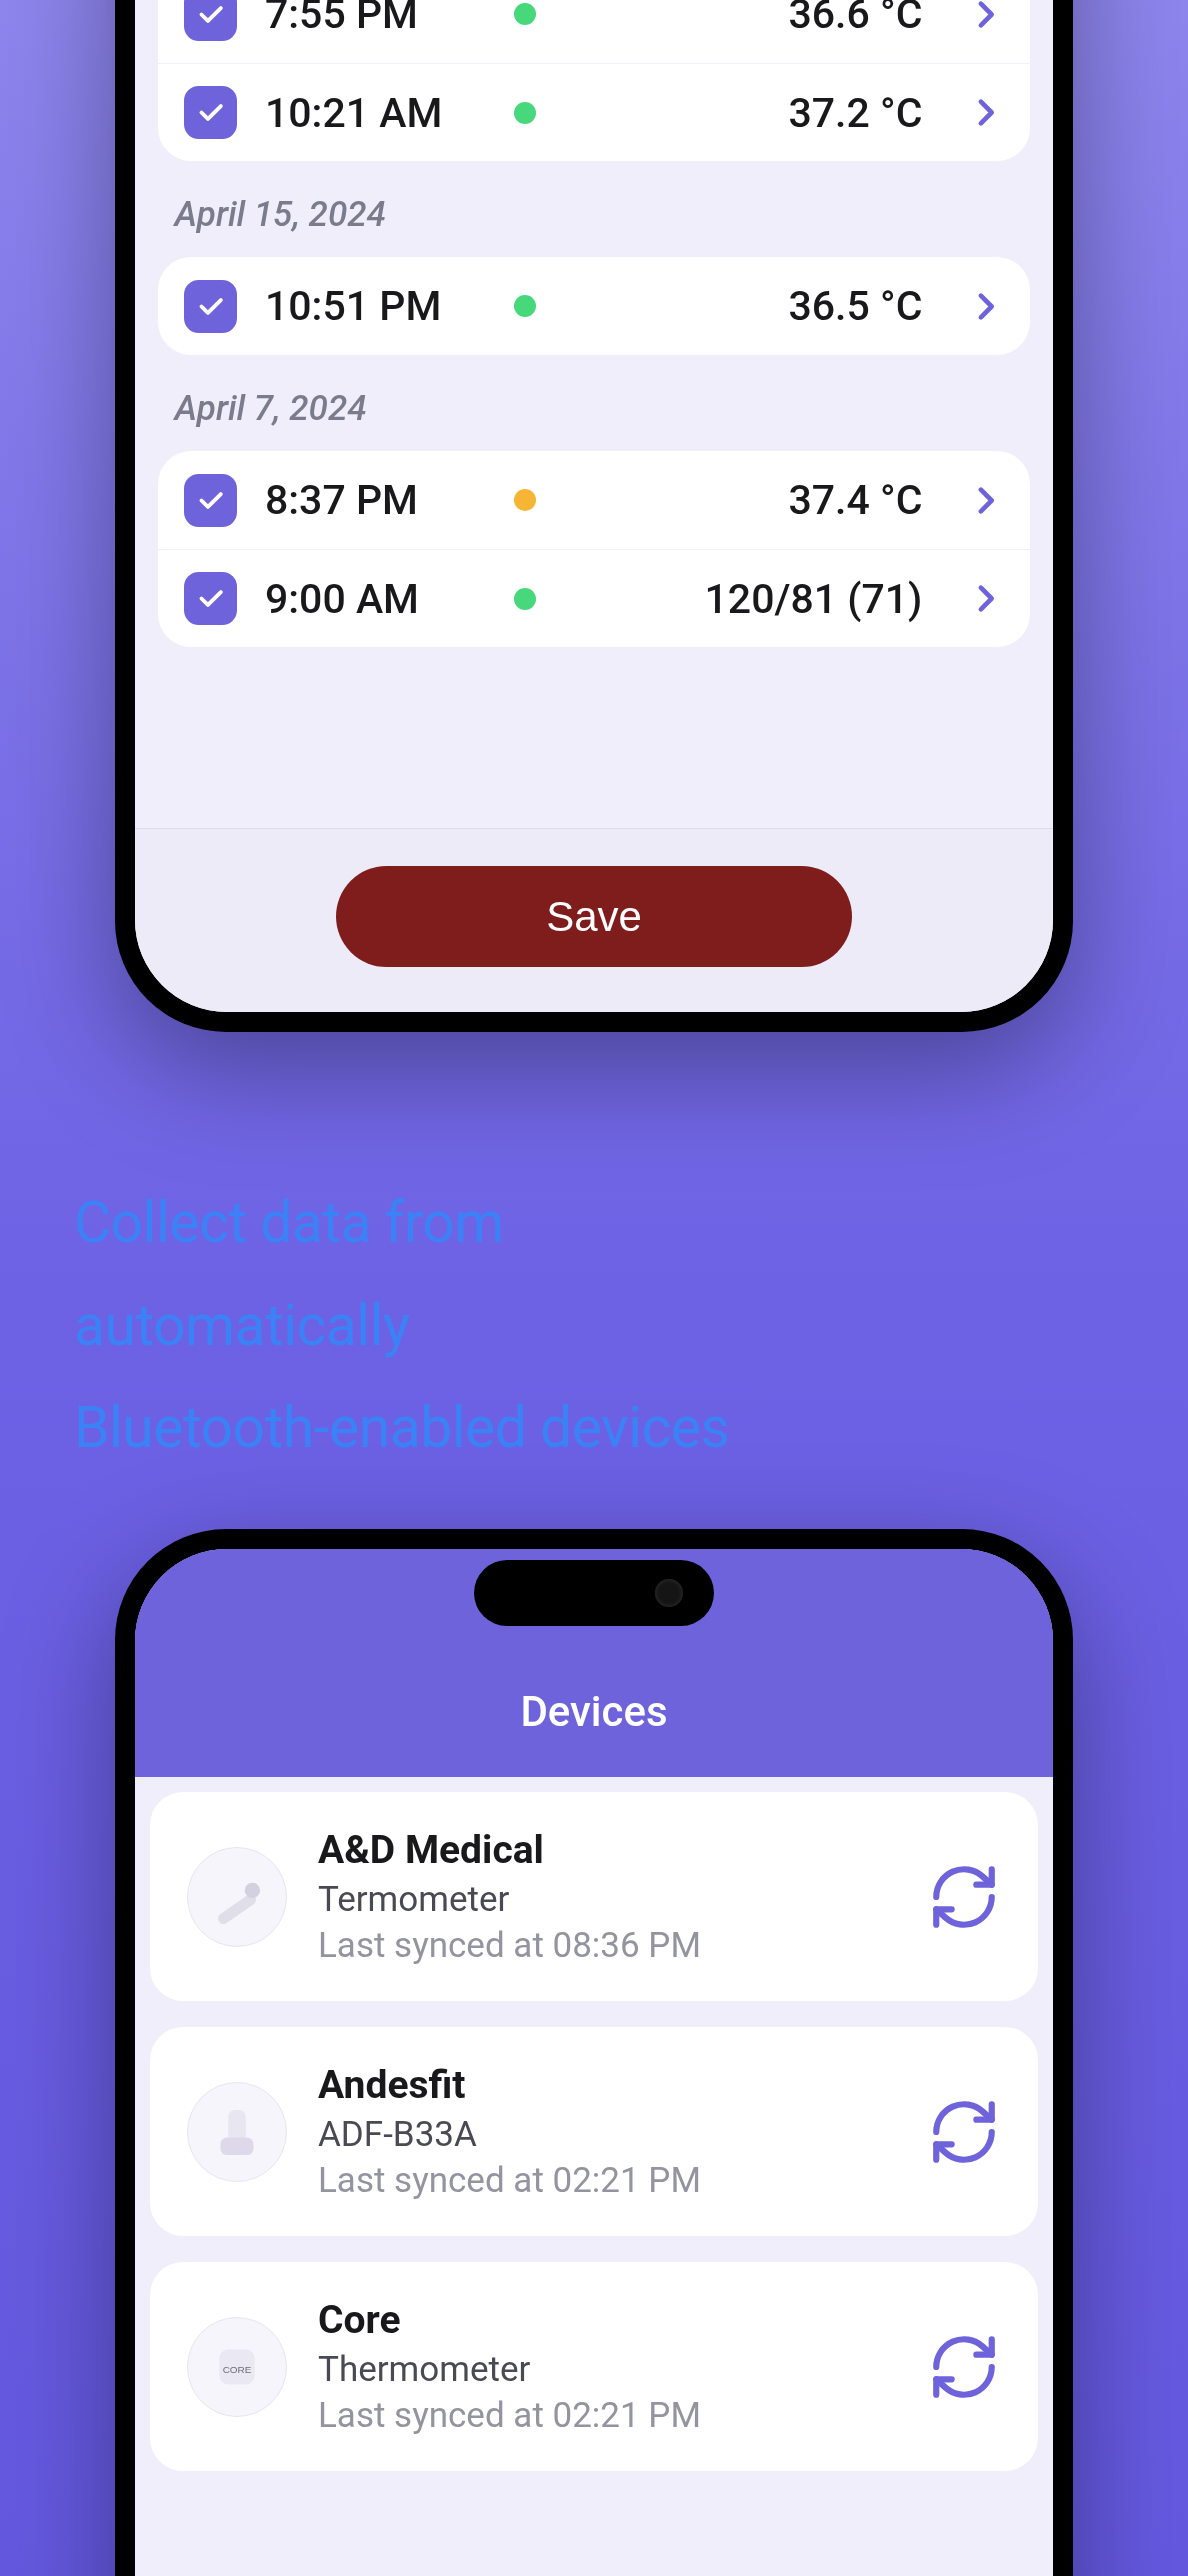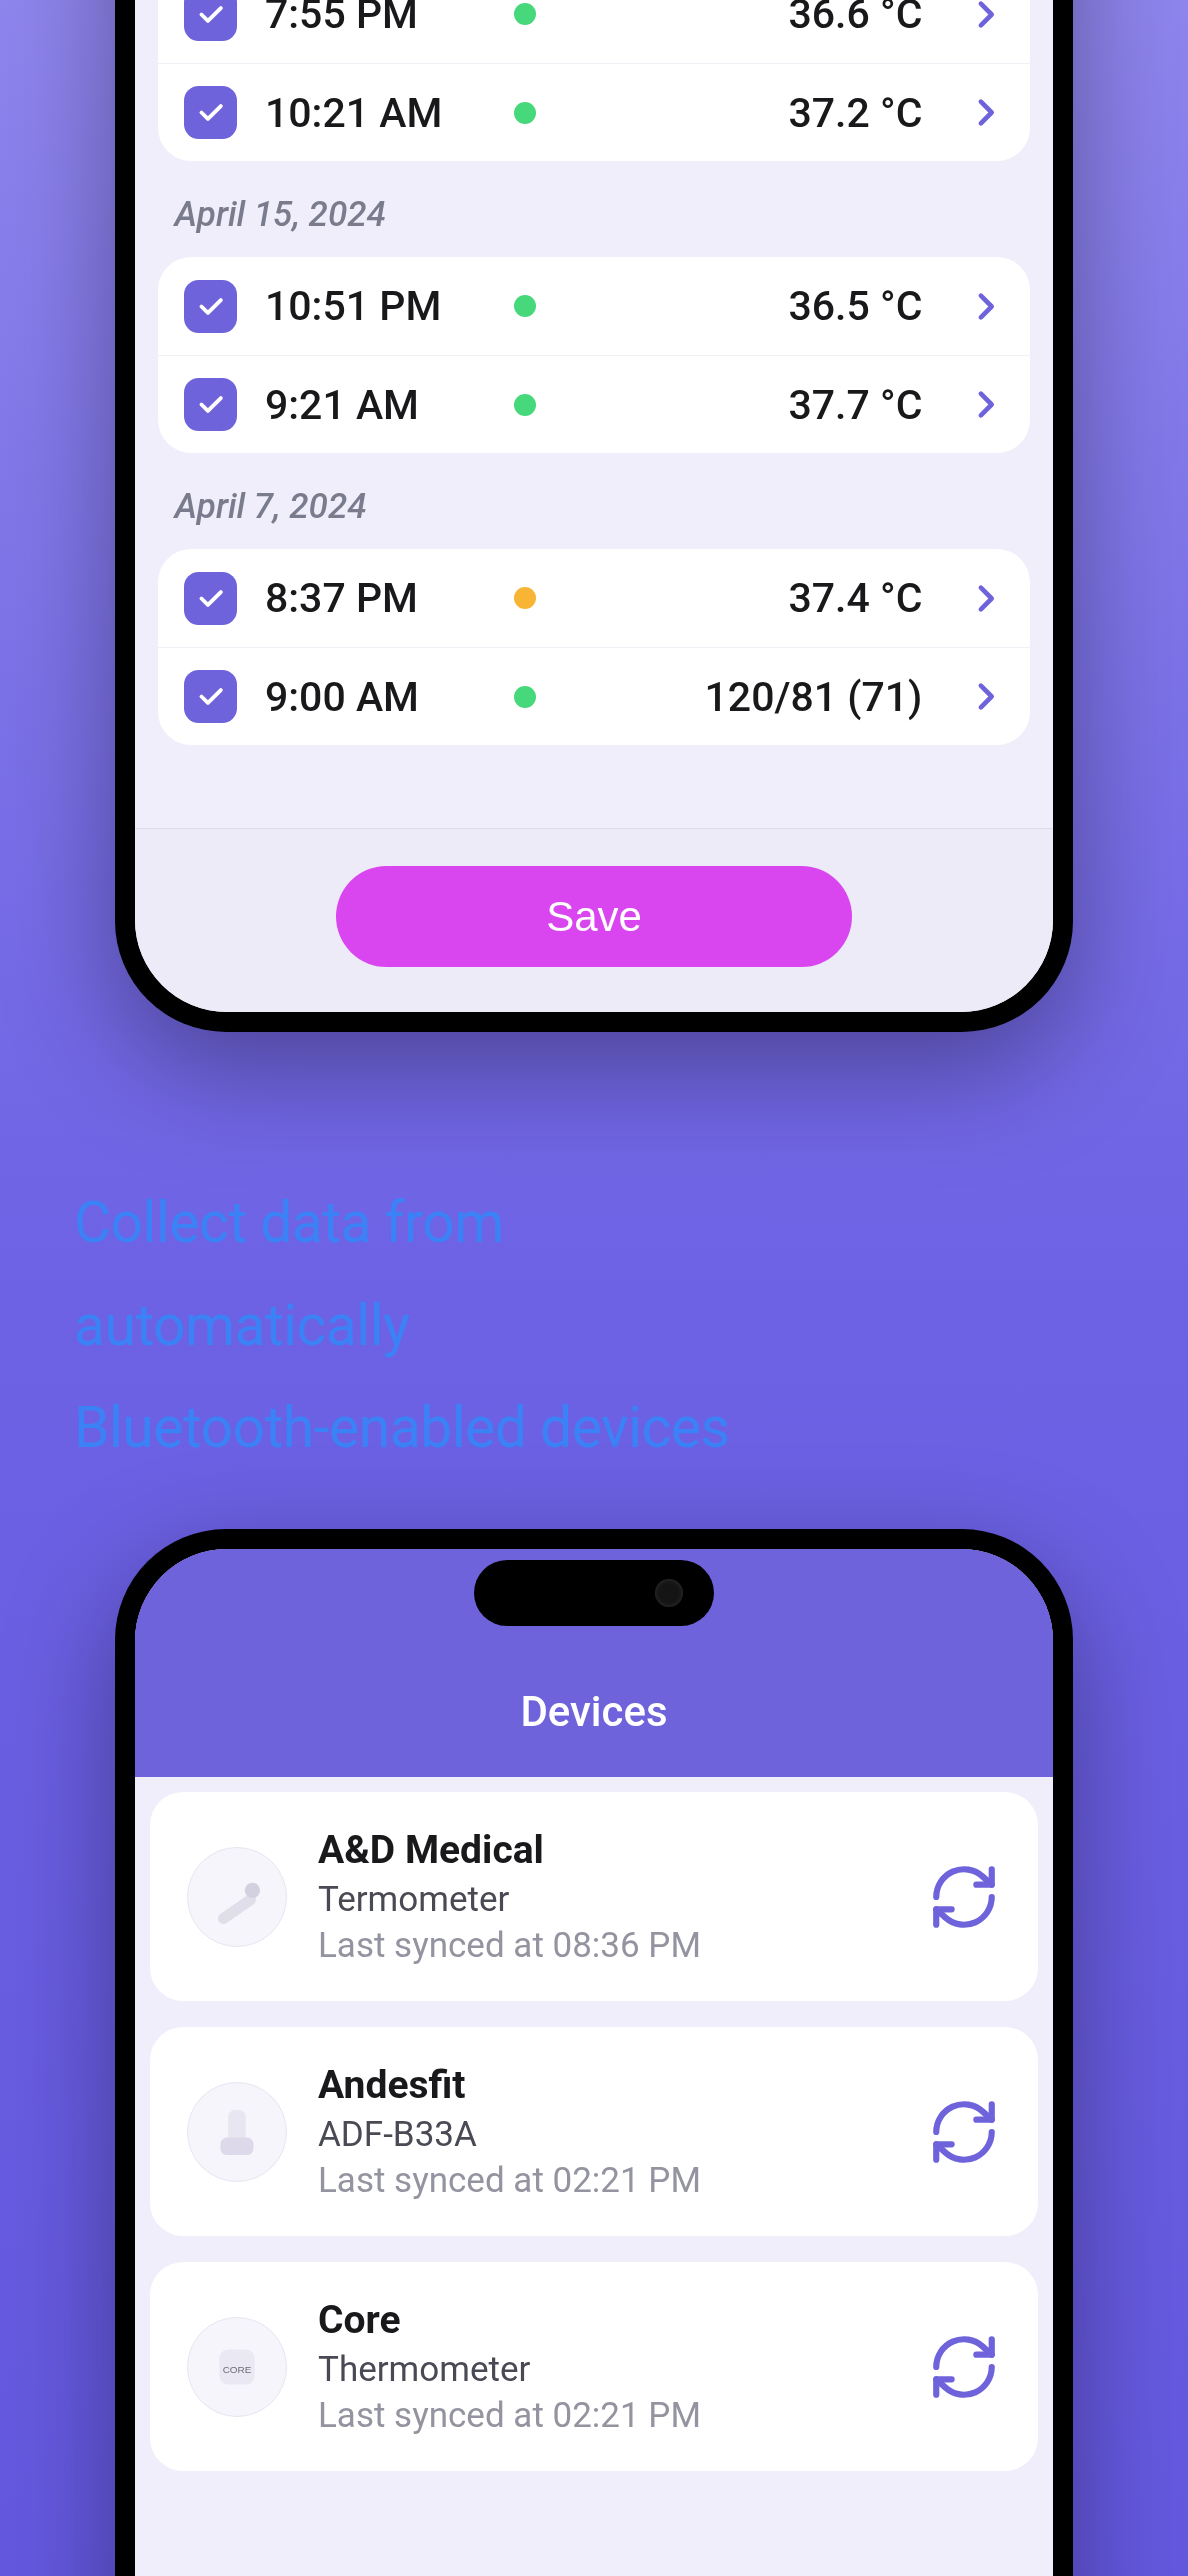--- a/index.html
+++ b/index.html
@@ -106,21 +106,21 @@
 
     .bottom-bar {
       position: absolute; left: 0; right: 0; bottom: 0; height: 184px;
       background: #ecebf7;
       border-top: 0.9px solid #dedce9;
       display: flex; align-items: flex-start; justify-content: center;
       padding-top: 37px;
       z-index: 10;
     }
     .save-btn {
-      background: #d946ef; color: #fff;
+      background: #7f1d1d; color: #fff;
       border: none; border-radius: 52px;
       width: 516px; height: 101px;
       font-size: 42px; font-weight: 500;
       display: flex; align-items: center; justify-content: center;
       cursor: pointer;
     }
 
     .marketing {
       position: absolute; top: 1172px; left: 0; right: 0;
       text-align: left; color: #3b82f6;
@@ -230,35 +230,20 @@
         <div class="card">
           <div class="rec-row">
             <div class="chk">
               <svg viewBox="0 0 24 24" fill="none">
                   <path d="M5 12l5 5L20 7" stroke="#fff" stroke-width="3" stroke-linecap="round" stroke-linejoin="round"></path>
                 </svg>
             </div>
             <span class="time">10:51 PM</span>
             <span class="dot green"></span>
             <span class="value">36.5 °C</span>
-            <span class="chev">
-              <svg viewBox="0 0 24 24" fill="none">
-                  <path d="M9 5l7 7-7 7" stroke="#6e63db" stroke-width="3" stroke-linecap="round" stroke-linejoin="round"></path>
-                </svg>
-            </span>
-          </div>
-          <div class="rec-row">
-            <div class="chk">
-              <svg viewBox="0 0 24 24" fill="none">
-                  <path d="M5 12l5 5L20 7" stroke="#fff" stroke-width="3" stroke-linecap="round" stroke-linejoin="round"></path>
-                </svg>
-            </div>
-            <span class="time">9:21 AM</span>
-            <span class="dot green"></span>
-            <span class="value">37.7 °C</span>
             <span class="chev">
               <svg viewBox="0 0 24 24" fill="none">
                   <path d="M9 5l7 7-7 7" stroke="#6e63db" stroke-width="3" stroke-linecap="round" stroke-linejoin="round"></path>
                 </svg>
             </span>
           </div>
         </div>
 
         <div class="section-date">April 7, 2024</div>
         <div class="card">

